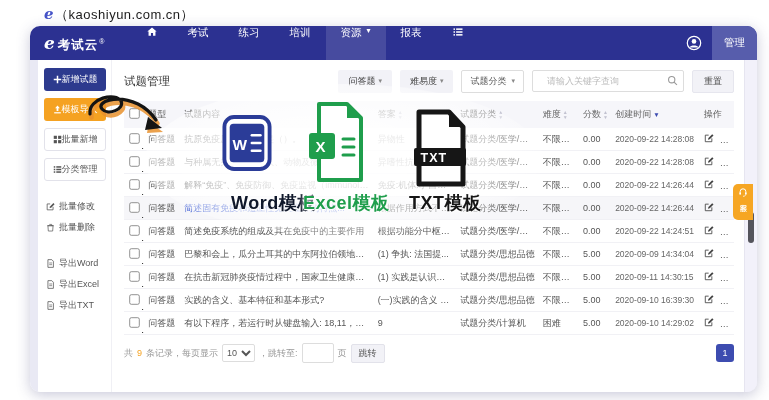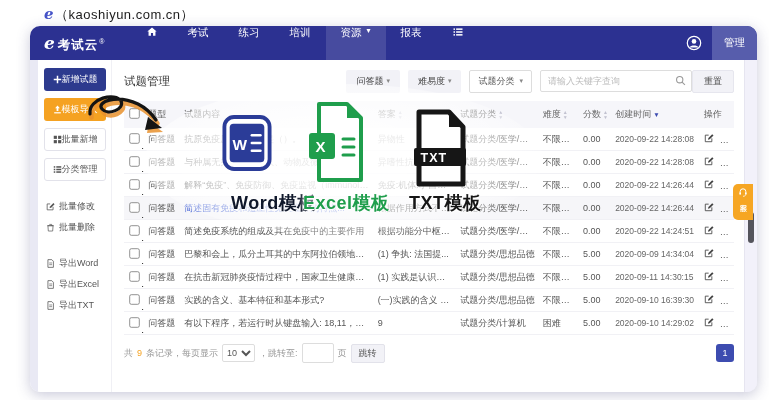--- a/index.html
+++ b/index.html
@@ -47,25 +47,25 @@
   .toolbar{display:flex;align-items:center;margin-bottom:9px;height:22px;}
   .page-title{font-size:11.5px;color:#333;flex:none;}
   .spacer{flex:1;}
   .filter-btn{font-size:9px;color:#444;background:#f2f2f7;border:none;border-radius:2px;padding:5px 10px;margin-left:8px;
               display:flex;align-items:center;gap:3px;cursor:pointer;white-space:nowrap;}
   .filter-select{font-size:9px;color:#555;background:#fff;border:1px solid #ddd;border-radius:2px;padding:4px 8px;margin-left:8px;
                  display:flex;align-items:center;gap:5px;cursor:pointer;white-space:nowrap;}
   .caret{font-size:7px;color:#888;}
   .search-box{position:relative;margin-left:8px;}
   .search-box input{width:152px;height:22px;box-sizing:border-box;border:1px solid #ddd;border-radius:2px;font-size:9px;
-                    padding:0 22px 0 7px;color:#333;outline:none;}
+                    padding:0 22px 0 14px;color:#333;outline:none;}
   .search-box input::placeholder{color:#bbb;}
   .search-ic{position:absolute;right:6px;top:5px;color:#999;}
   .search-ic svg{width:11px;height:11px;display:block;}
-  .reset-btn{font-size:9px;color:#555;background:#f2f2f7;border:1px solid #e6e6ee;border-radius:2px;padding:4px 11px;cursor:pointer;}
+  .reset-btn{font-size:9px;color:#555;background:#f2f2f7;border:1px solid #e6e6ee;border-radius:2px;padding:4px 11px;margin-left:8px;cursor:pointer;}
 
   
   table{width:100%;border-collapse:collapse;table-layout:fixed;}
   thead th{background:#f6f6fa;font-size:9px;color:#666;font-weight:normal;text-align:left;padding:6px 4px;white-space:nowrap;overflow:hidden;}
   tbody td{font-size:9px;color:#555;padding:0 4px;height:22px;border-bottom:1px solid #f1f1f5;
            white-space:nowrap;overflow:hidden;text-overflow:ellipsis;}
   tr.hl td{background:#f6f6f9;}
   .link{color:#4a67d6;}
   td.c7{font-size:8.5px;color:#666;}
   input[type=checkbox]{transform:scale(.8);margin:0;}

